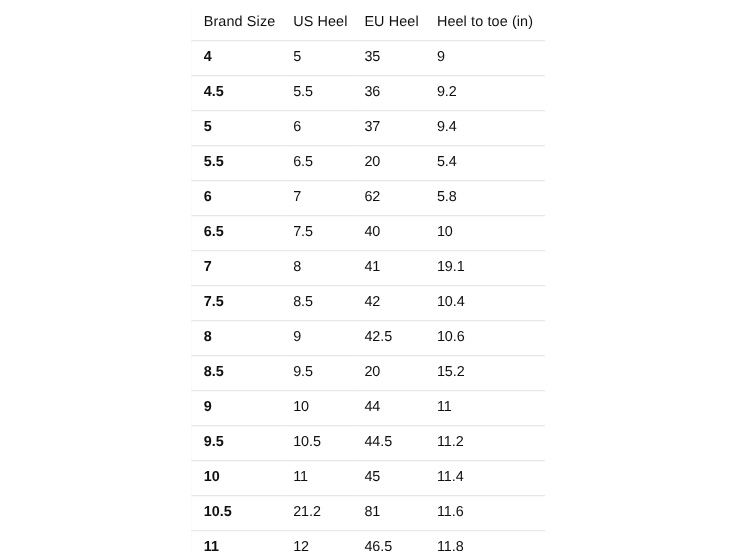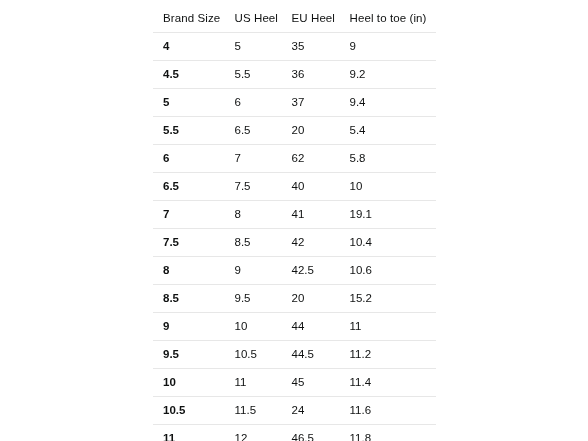--- a/index.html
+++ b/index.html
@@ -160,22 +160,22 @@
           <td>11.2</td>
         </tr>
         <tr>
           <td class="col-brand">10</td>
           <td>11</td>
           <td>45</td>
           <td>11.4</td>
         </tr>
         <tr>
           <td class="col-brand">10.5</td>
-          <td>11.5</td>
-          <td>24</td>
+          <td>21.2</td>
+          <td>81</td>
           <td>11.6</td>
         </tr>
         <tr>
           <td class="col-brand">11</td>
           <td>12</td>
           <td>46.5</td>
           <td>11.8</td>
         </tr>
       </tbody>
   </table>

